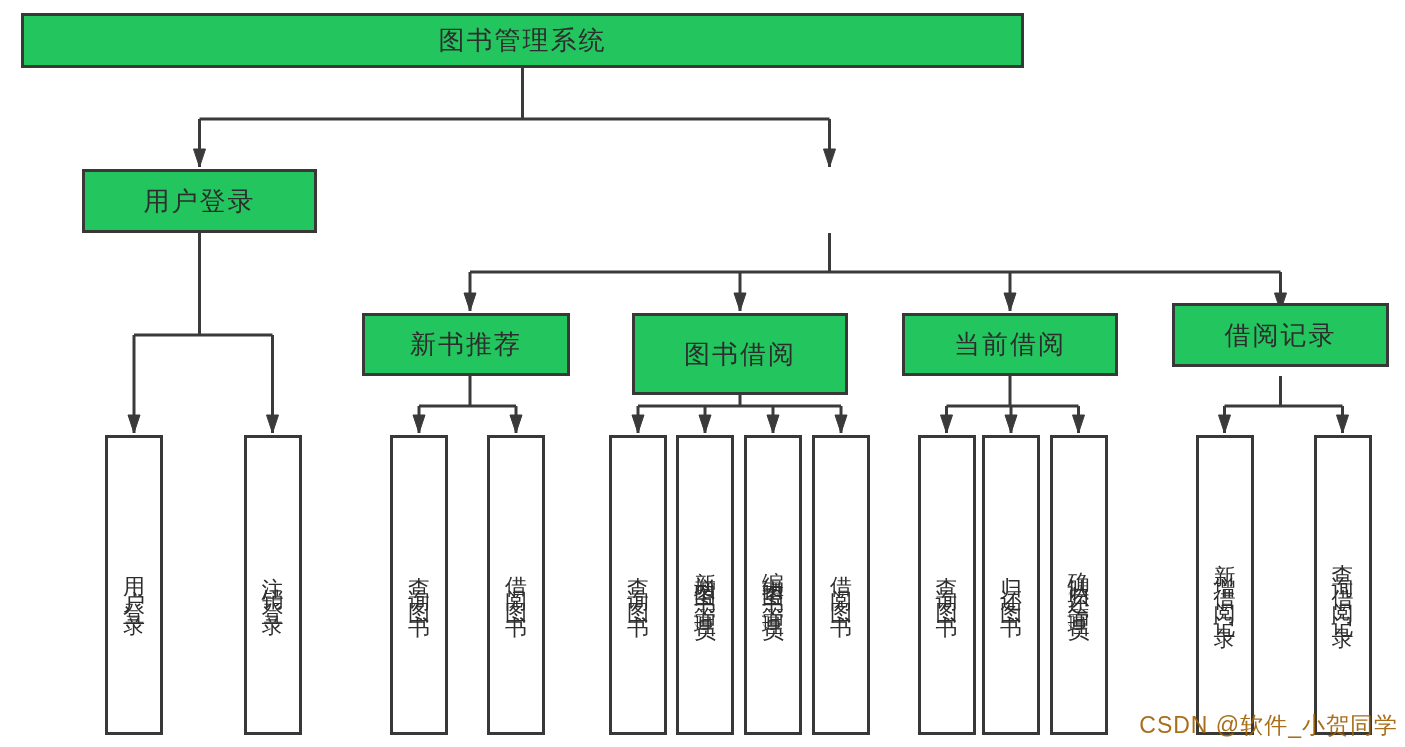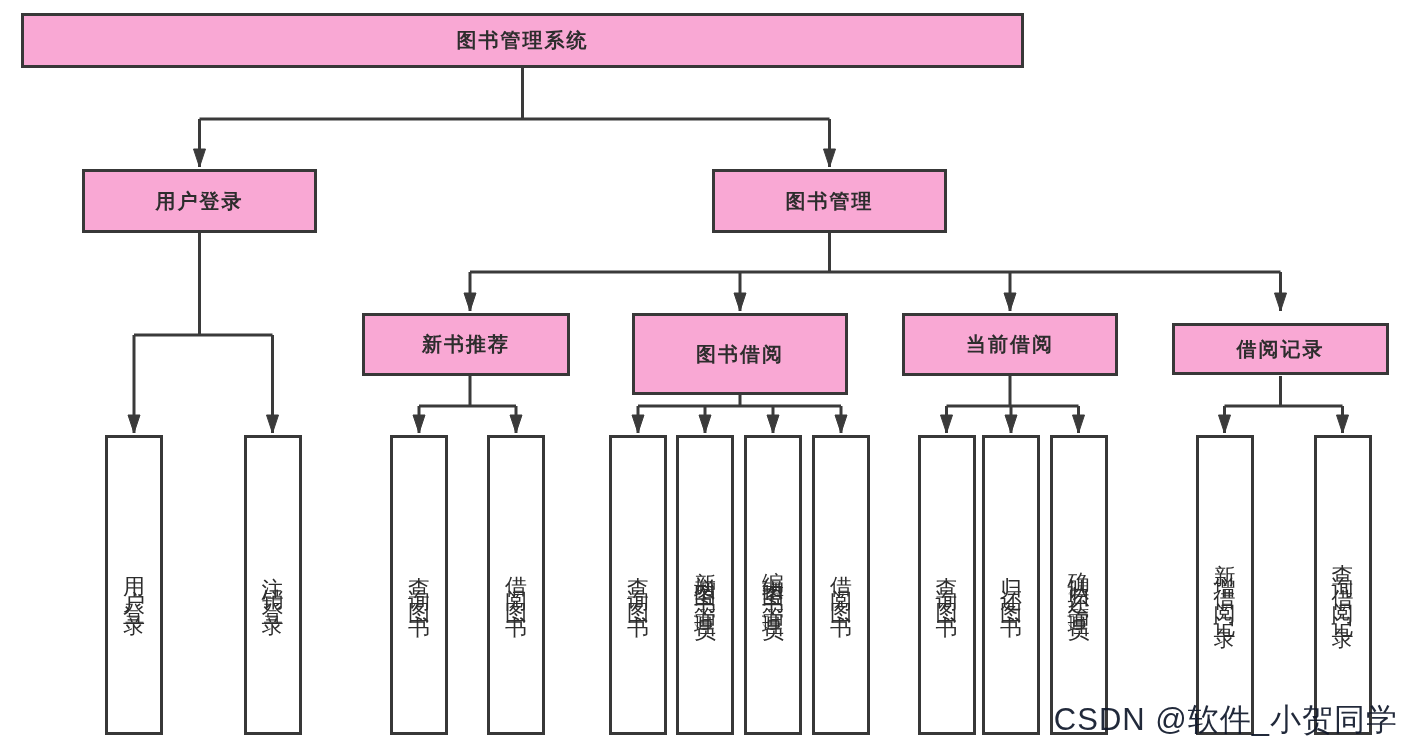--- a/index.html
+++ b/index.html
@@ -19,30 +19,29 @@
     position: absolute;
     left: 0;
     top: 0;
     width: 1405px;
     height: 747px;
   }
   .node {
     position: absolute;
     box-sizing: border-box;
     border: 3px solid #383838;
-    background: #f9a8d4;
+    background: #22c55e;
     display: flex;
     align-items: center;
     justify-content: center;
-    font-size: 20px;
+    font-size: 26px;
     color: #2d2d2d;
     letter-spacing: 2px;
     white-space: nowrap;
     z-index: 2;
-    font-weight: bold;
   }
   .leaf {
     position: absolute;
     box-sizing: border-box;
     top: 435px;
     width: 58px;
     height: 300px;
     border: 3px solid #383838;
     background: #ffffff;
     display: flex;
@@ -59,42 +58,42 @@
   .leaf.long {
     letter-spacing: 7px;
   }
   
   #root-node   { left: 21px;  top: 13px;  width: 1003px; height: 55px; }
   #n-userlogin { left: 82px;  top: 169px; width: 235px;  height: 64px; }
   #n-bookmgmt  { left: 712px; top: 169px; width: 235px;  height: 64px; }
   #n-newbook   { left: 362px; top: 313px; width: 208px;  height: 63px; }
   #n-borrow    { left: 632px; top: 313px; width: 216px;  height: 82px; }
   #n-current   { left: 902px; top: 313px; width: 216px;  height: 63px; }
-  #n-records   { left: 1172px;top: 323px; width: 217px;  height: 52px; }
+  #n-records   { left: 1172px;top: 303px; width: 217px;  height: 64px; }
 
   #lf-a1 { left: 105px;    }
   #lf-a2 { left: 243.5px;  }
   #lf-b1 { left: 390px;    }
   #lf-b2 { left: 487px;    }
   #lf-c1 { left: 609px;    }
   #lf-c2 { left: 676px;    }
   #lf-c3 { left: 744px;    }
   #lf-c4 { left: 812px;    }
   #lf-d1 { left: 917.5px;  }
   #lf-d2 { left: 982px;    }
   #lf-d3 { left: 1049.5px; }
   #lf-e1 { left: 1195.5px; }
   #lf-e2 { left: 1313.5px; }
 
   #watermark {
     position: absolute;
     right: 7px;
     bottom: 6px;
-    font-size: 31px;
-    color: #0f172a;
+    font-size: 23px;
+    color: #a16207;
     opacity: 0.92;
     letter-spacing: 1px;
     z-index: 5;
     white-space: nowrap;
   }
 </style>
 </head>
 <body>
 
 <div id="canvas">
@@ -138,21 +137,20 @@
 
       <path d="M1280.5,376 V406 M1224.5,406 H1342.5"></path>
       <line x1="1224.5" y1="406" x2="1224.5" y2="433" marker-end="url(#ah)"></line>
       <line x1="1342.5" y1="406" x2="1342.5" y2="433" marker-end="url(#ah)"></line>
     </g>
   </svg>
 
   <div class="node" id="root-node">图书管理系统</div>
 
   <div class="node" id="n-userlogin">用户登录</div>
-  <div class="node" id="n-bookmgmt">图书管理</div>
 
   <div class="node" id="n-newbook">新书推荐</div>
   <div class="node" id="n-borrow">图书借阅</div>
   <div class="node" id="n-current">当前借阅</div>
   <div class="node" id="n-records">借阅记录</div>
 
   <div class="leaf" id="lf-a1">用户登录</div>
   <div class="leaf" id="lf-a2">注销登录</div>
 
   <div class="leaf" id="lf-b1">查询图书</div>

